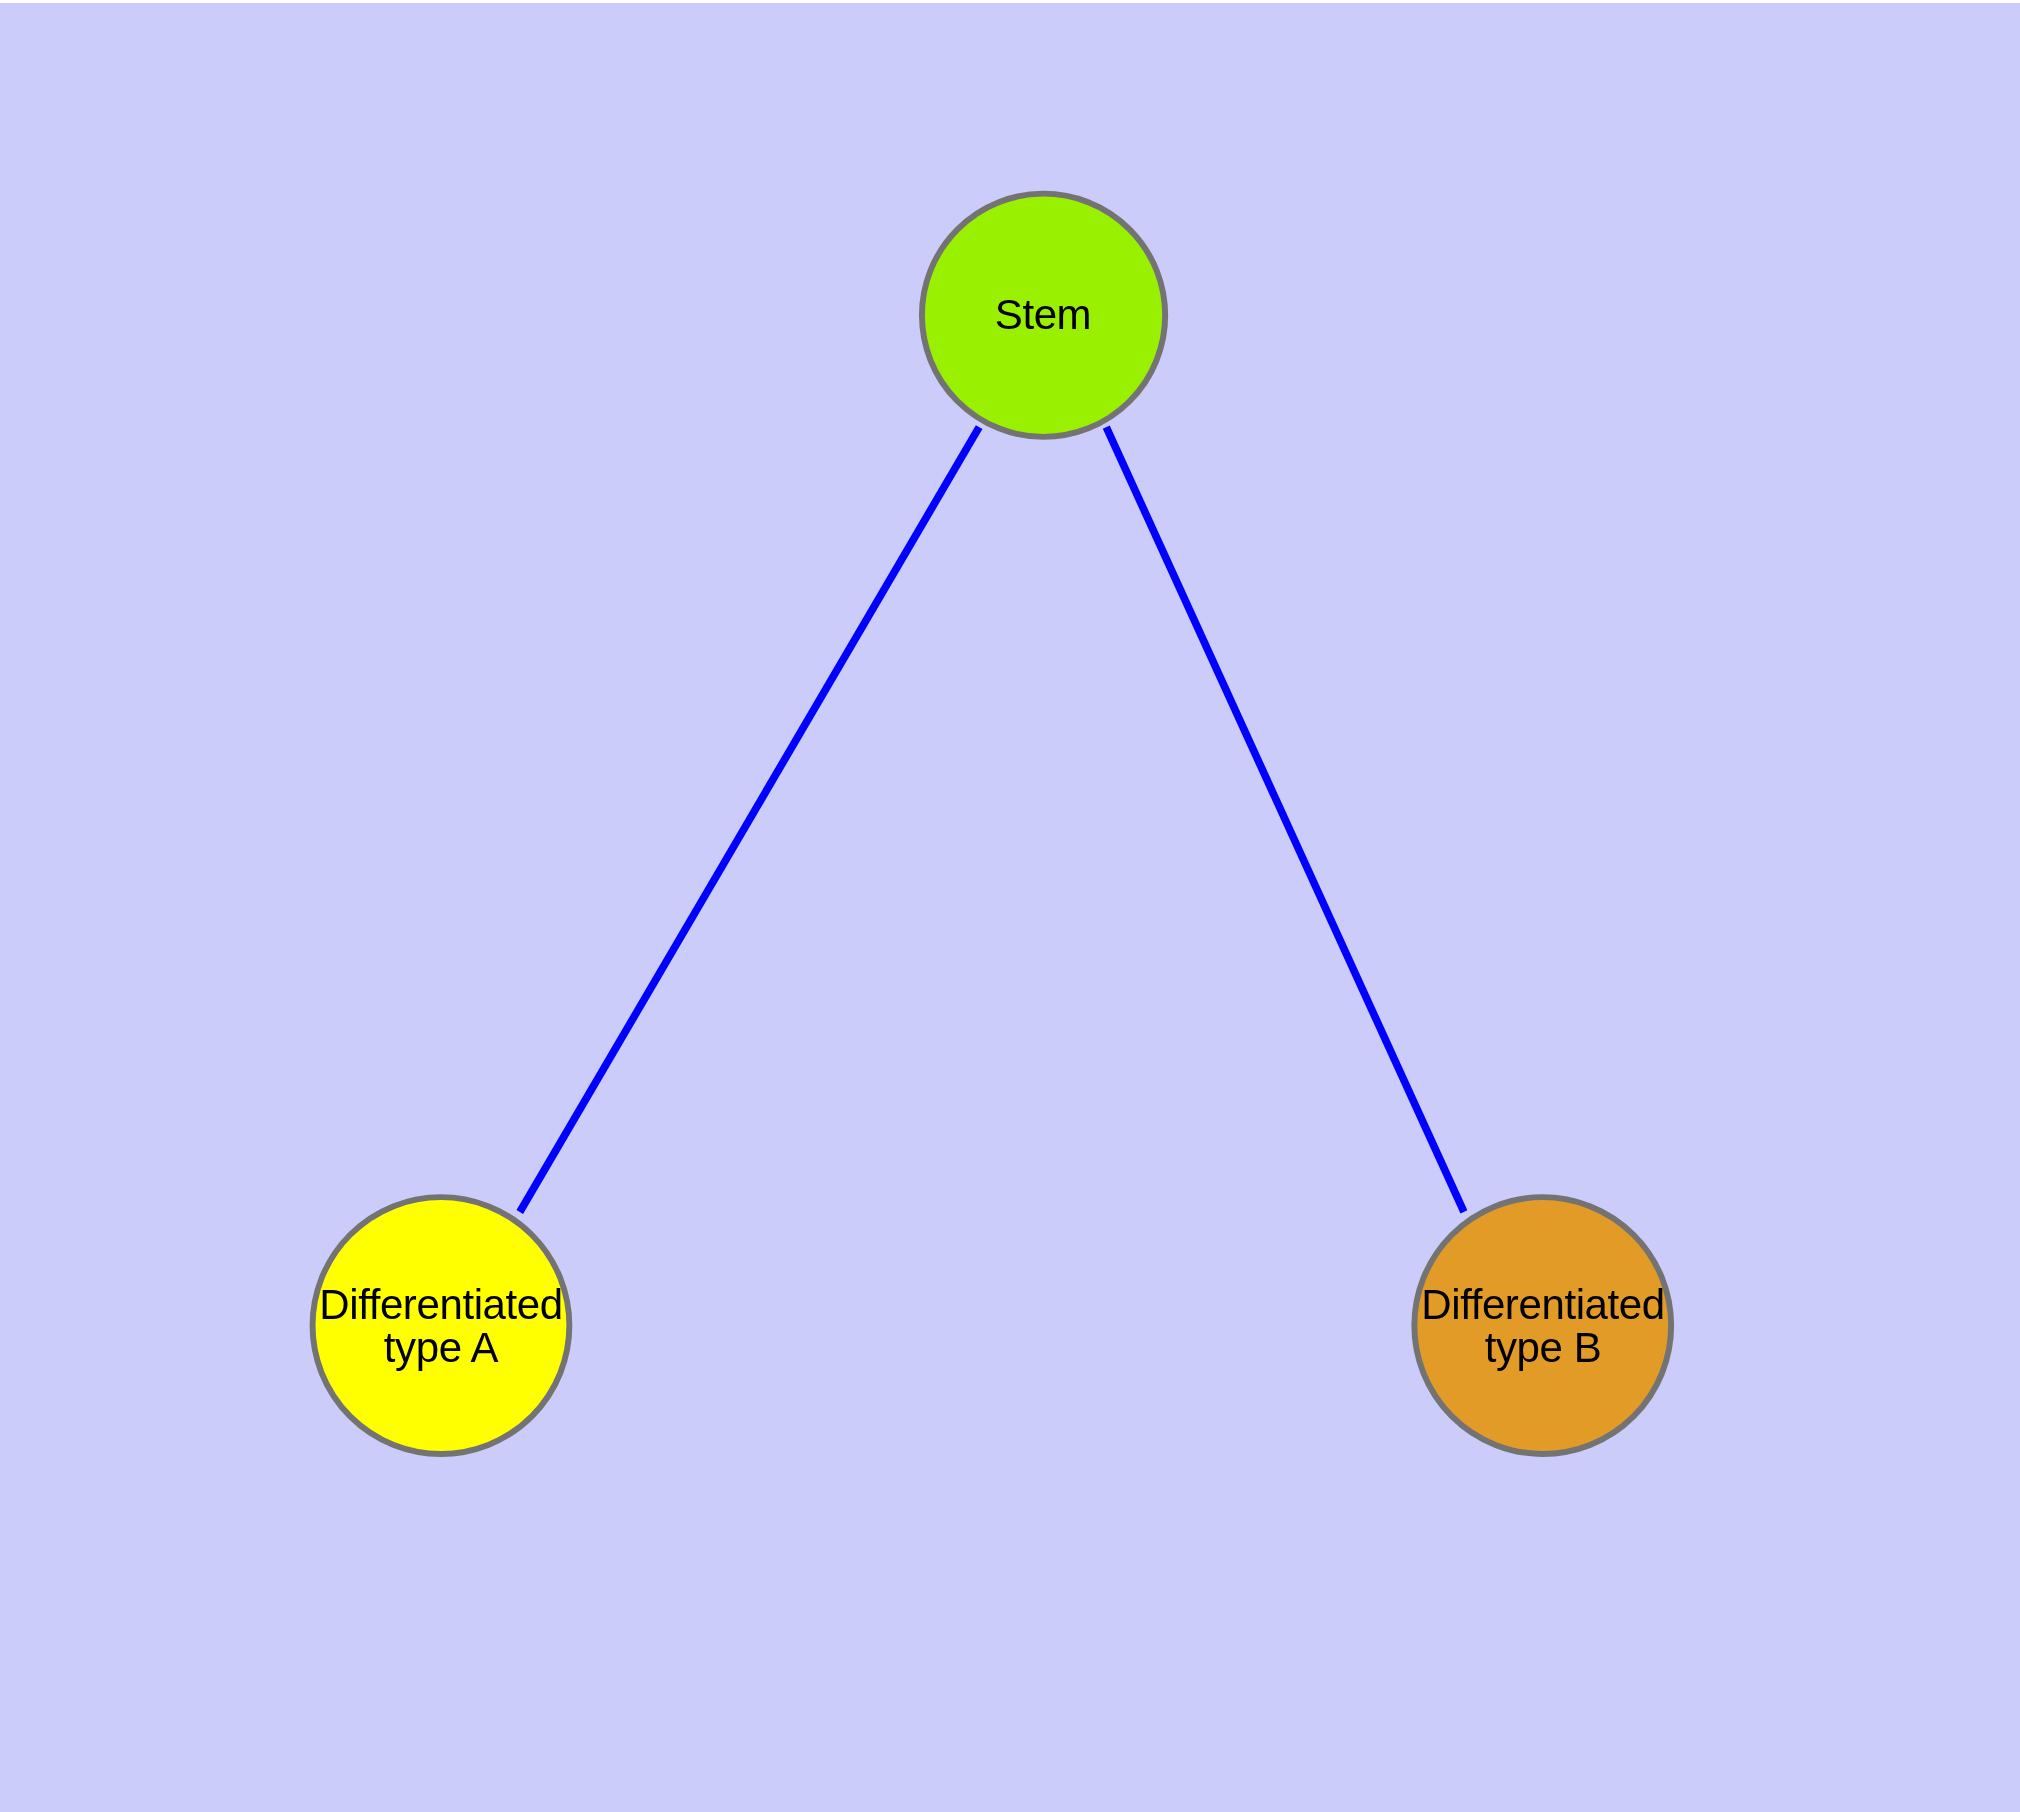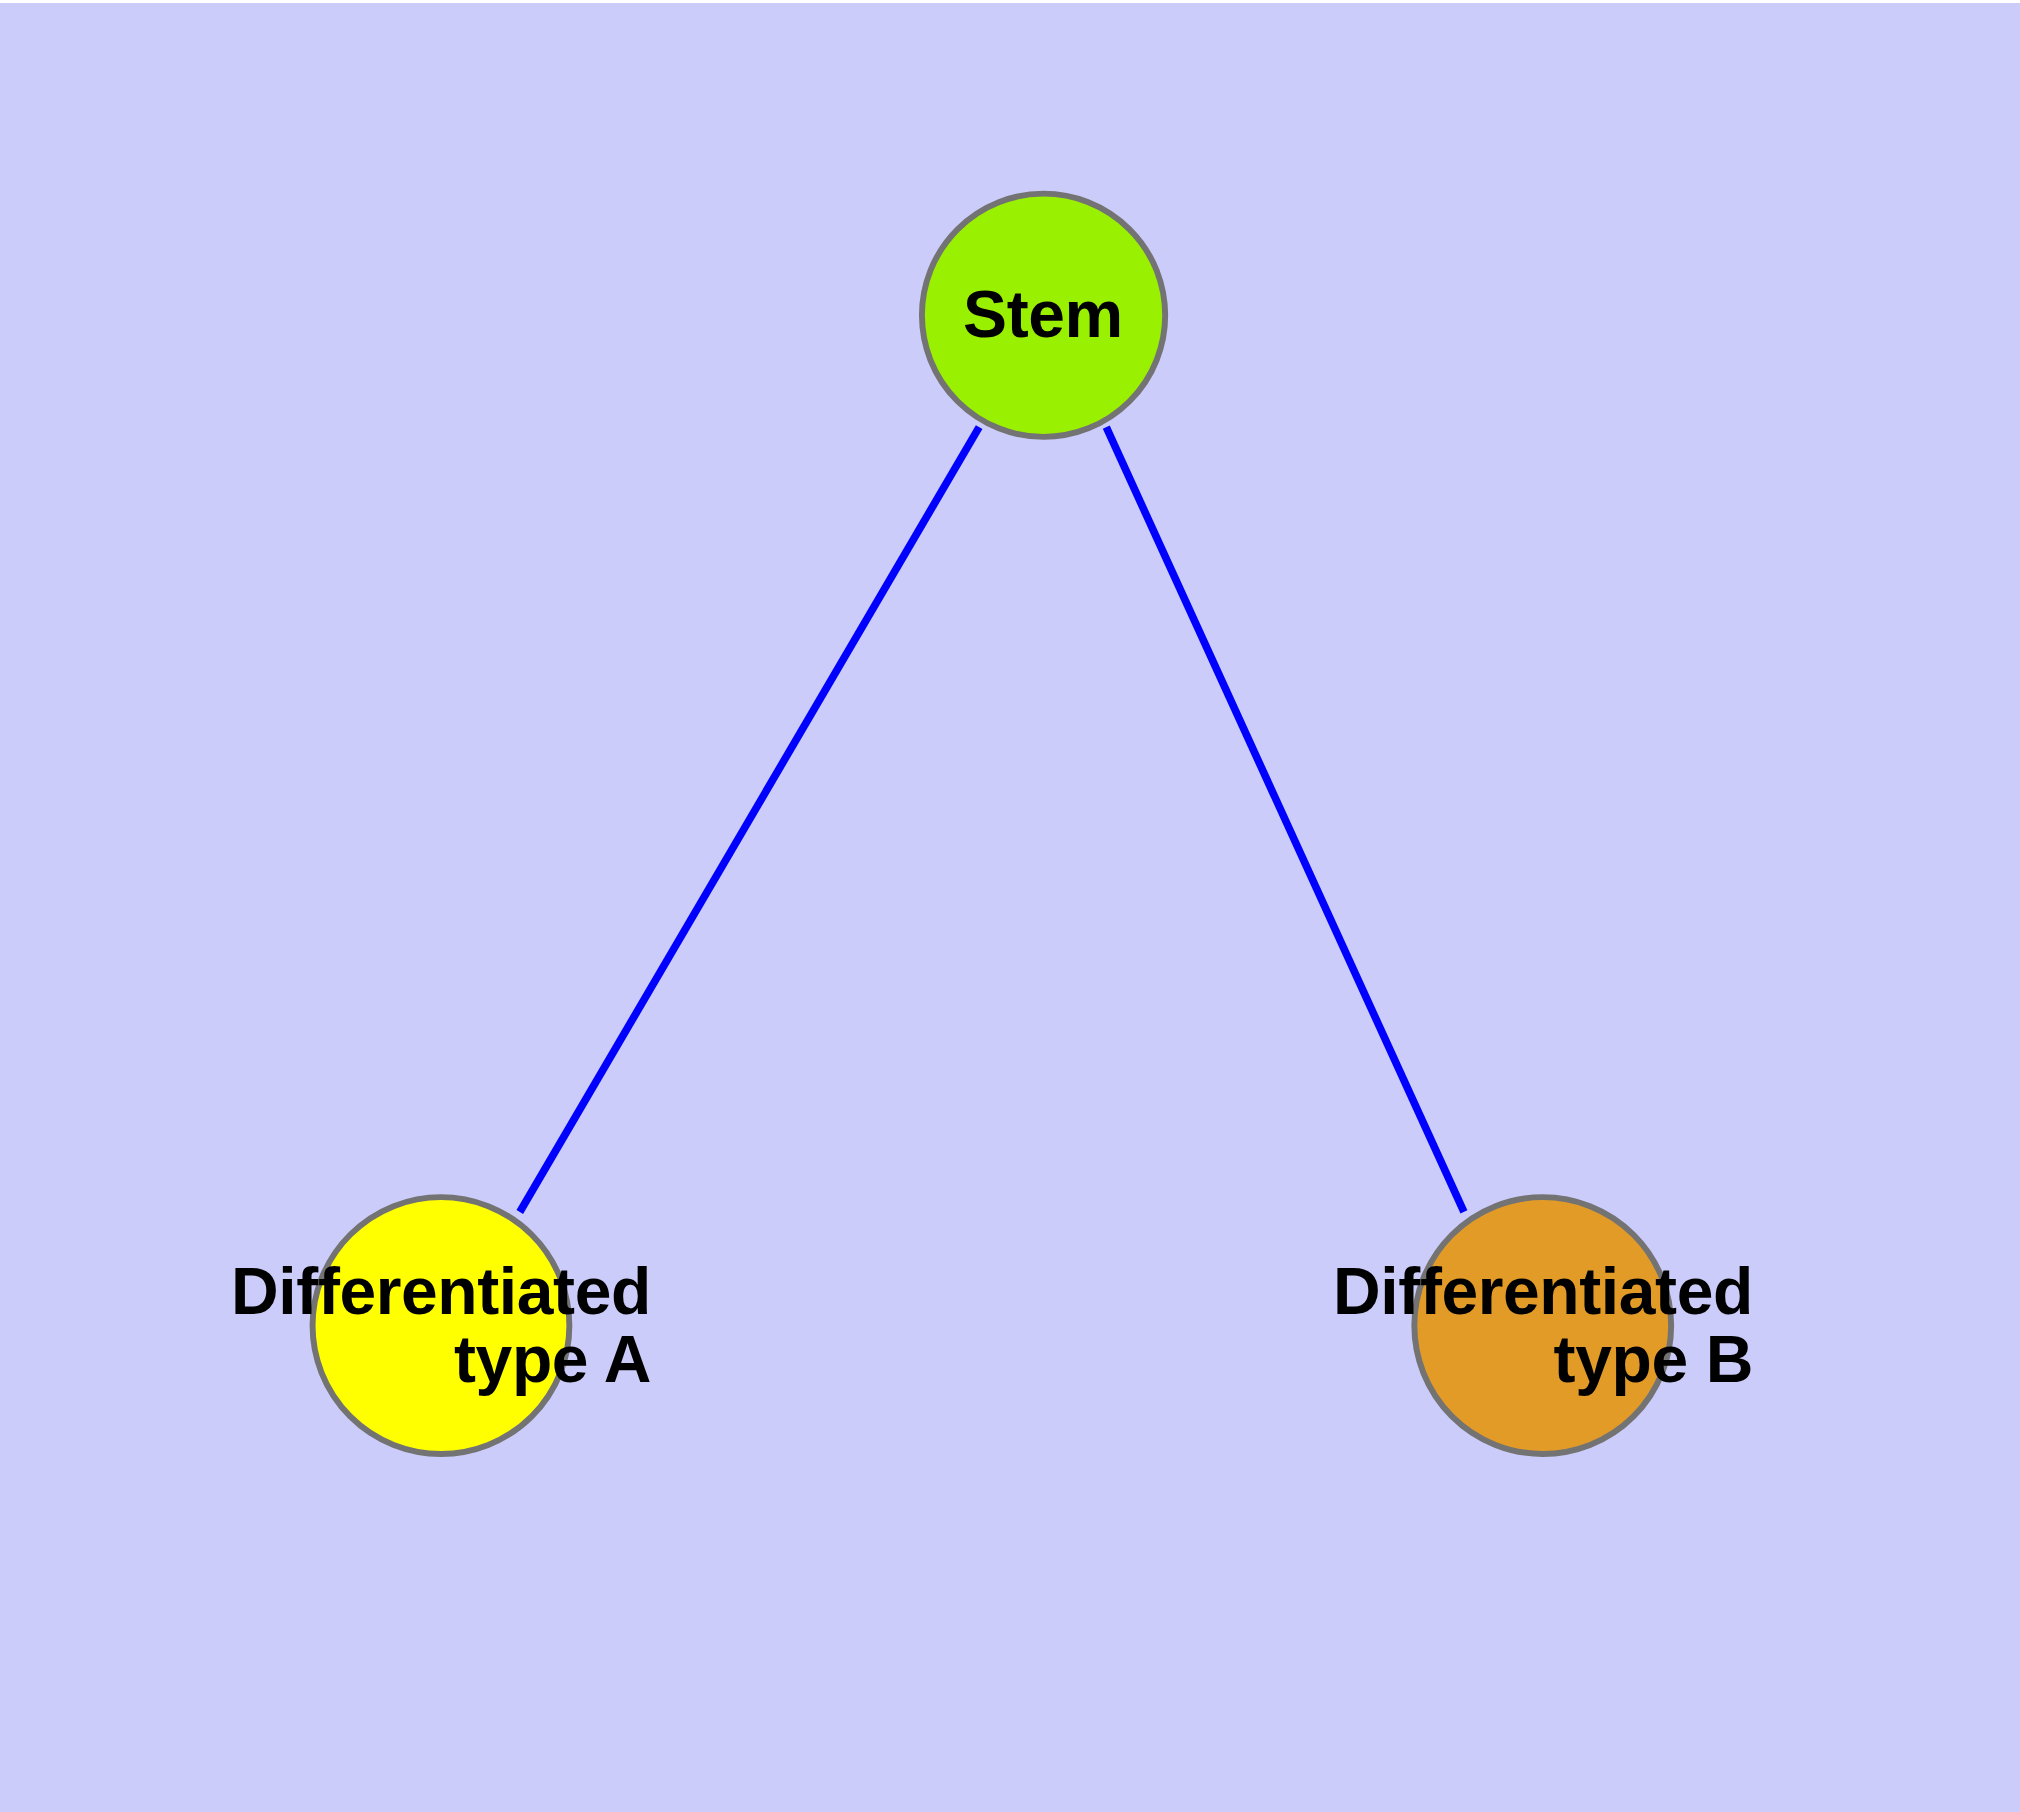--- a/index.html
+++ b/index.html
@@ -26,24 +26,24 @@
   #graph-svg {
     position: absolute;
     left: 0;
     top: 0;
     width: 2021px;
     height: 1812px;
   }
   .node-label {
     position: absolute;
     color: #000000;
-    font-weight: bold;
-    font-size: 66px;
+    font-weight: normal;
+    font-size: 42px;
     line-height: 1.03;
-    text-align: right;
+    text-align: center;
     white-space: pre;
     letter-spacing: -0.4px;
     transform: translate(-50%, -50%);
     pointer-events: none;
   }
 </style>
 </head>
 <body>
 
 <div id="canvas" style="width: 2021px; height: 1812px; background: rgb(255, 255, 255);">

